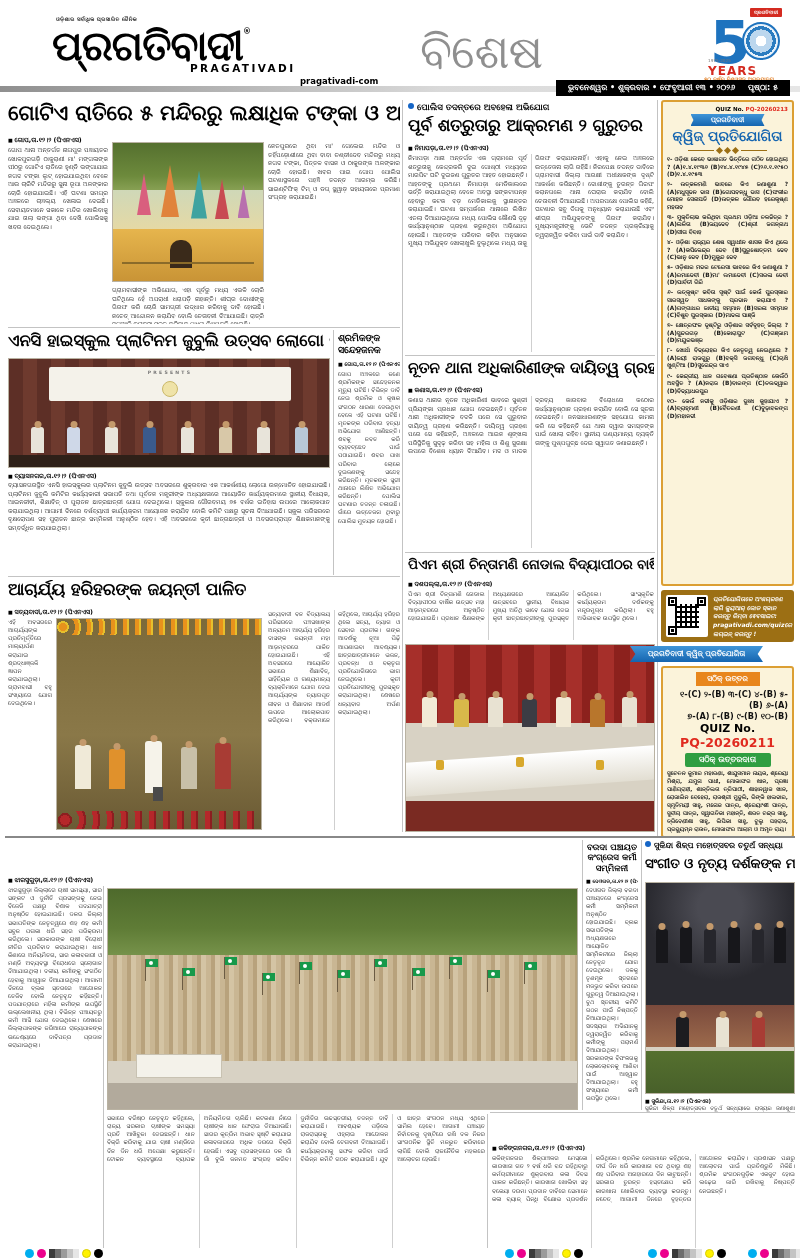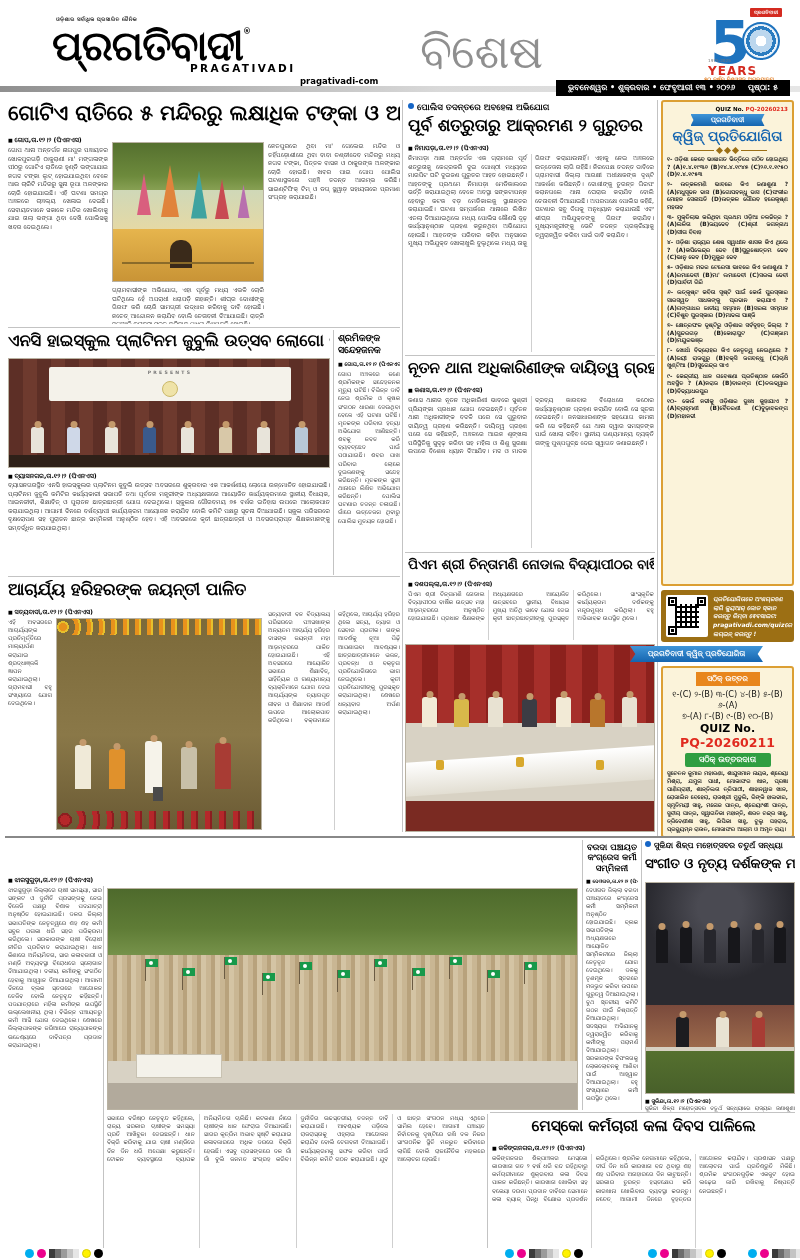--- a/index.html
+++ b/index.html
@@ -56,21 +56,21 @@
   .qq{font-size:5.8px;line-height:1.3;font-weight:600;color:#1a1a1a;text-align:justify;margin-bottom:2.6px}
   .brownbox{background:#9c6f14;border-radius:3px;color:#fff;display:flex;gap:5px;padding:5px}
   .brown-txt{font-size:6px;line-height:1.45;font-style:italic;font-weight:600}
   .qr{width:42px;height:42px;background:#fff;border-radius:2px;position:relative;flex:none;
       background-image:repeating-linear-gradient(90deg,#000 0 2px,transparent 2px 5px),repeating-linear-gradient(0deg,#000 0 2px,transparent 2px 5px);
       background-size:24px 24px;background-position:9px 9px;background-repeat:no-repeat;background-color:#fff}
   .qr i{position:absolute;width:9px;height:9px;border:2px solid #000;background:#fff}
   .qr i::before{content:"";position:absolute;inset:1px;background:#000}
   .qr .c1{left:2px;top:2px}.qr .c2q{right:2px;top:2px}.qr .c3q{left:2px;bottom:2px}
   .pill{color:#fff;font-weight:800;text-align:center;border-radius:0}
-  .ansline{font-size:8.2px;font-weight:400;text-align:center;color:#111}
+  .ansline{font-size:8.2px;font-weight:700;text-align:right;color:#111}
   .qno2{font-size:11px;font-weight:900;text-align:center;color:#000}
   .qno2r{font-size:12.5px;font-weight:900;text-align:center;color:#e02b20}
   .winners{font-size:5.7px;line-height:1.4;font-weight:600;color:#222;text-align:justify;overflow:hidden}
   
   .reg{position:absolute;display:flex;align-items:center;gap:3px;height:10px}
   .reg b{width:9px;height:9px;border-radius:50%}
   .reg .bar{width:30px;height:9px;background:linear-gradient(90deg,#3a3a3a 0 20%,#6e6e6e 20% 40%,#9a9a9a 40% 60%,#c4c4c4 60% 80%,#e6e6e6 80%)}
   .mini-hl{font-size:8.6px;font-weight:800;text-align:center;line-height:1.2;overflow:hidden}
   .presents{font-size:4.6px;letter-spacing:2.2px;color:#777;text-align:center;font-weight:700}
 </style>
@@ -290,21 +290,20 @@
     <span class="fg" style="left:70px;top:64%;width:13px;height:30px;background:#e8e2d2"></span>
     <span class="fg" style="left:106px;top:64%;width:13px;height:30px;background:#a83c34"></span>
     <div style="left:0;bottom:0;width:100%;height:20%;background:linear-gradient(#55702f,#48602a)"></div>
   </div>
 
   <div class="abs bl" style="left:645px;top:1098px;width:150px;font-size:5.6px">ସୁକିନ୍ଦା,ତା.୧୨।୨ (ପିଏନଏସ)</div>
   <div class="abs bt" style="left:645px;top:1105px;width:150px;height:8px;font-size:5.6px">ସୁକିନ୍ଦା ଶିଳ୍ପ ମହୋତ୍ସବର ଚତୁର୍ଥ ସନ୍ଧ୍ୟାରେ ରାଜ୍ୟର ଜଣାଶୁଣା କଣ୍ଠଶିଳ୍ପୀ ଓ ନୃତ୍ୟଶିଳ୍ପୀମାନେ ମନମୁଗ୍ଧକର କାର୍ଯ୍ୟକ୍ରମ ପରିବେଷଣ କରି ଦର୍ଶକଙ୍କ ମନ ମୋହିଥିଲେ। ହଜାର ହଜାର ଦର୍ଶକ ଶେଷ ପର୍ଯ୍ୟନ୍ତ ବସି କାର୍ଯ୍ୟକ୍ରମ ଉପଭୋଗ କରିଥିଲେ।</div>
 
   <div class="abs hrule" style="left:490px;top:1112px;width:305px"></div>
   <div class="abs vr" style="left:487px;top:1114px;height:134px"></div>
-  <div class="abs hl" style="left:492px;top:1118px;width:303px;height:22px;font-size:15.5px;text-align:center;white-space:nowrap">ମେସ୍କୋ କର୍ମଚାରୀ କଳା ଦିବସ ପାଳିଲେ</div>
   <div class="abs bl" style="left:492px;top:1144px;width:140px">କଳିଙ୍ଗନଗର,ତା.୧୨।୨ (ପିଏନଏସ)</div>
   <div class="abs bt c3" style="left:492px;top:1154px;width:303px;height:94px;font-size:5.9px">କଳିଙ୍ଗନଗର ଶିଳ୍ପାଞ୍ଚଳର ମେସ୍କୋ କାରଖାନା ଗତ ୨ ବର୍ଷ ଧରି ବନ୍ଦ ରହିଥିବାରୁ କର୍ମଚାରୀମାନେ ଶୁକ୍ରବାର କଳା ଦିବସ ପାଳନ କରିଛନ୍ତି। କାରଖାନା ଖୋଲିବା ସହ ବକେୟା ଦରମା ପ୍ରଦାନ ଦାବିରେ ସେମାନେ କଳା ବ୍ୟାଜ୍ ପିନ୍ଧି ବିକ୍ଷୋଭ ପ୍ରଦର୍ଶନ କରିଥିଲେ। ଶ୍ରମିକ ନେତାମାନେ କହିଥିଲେ, ଦୀର୍ଘ ଦିନ ଧରି କାରଖାନା ବନ୍ଦ ଥିବାରୁ ଶହ ଶହ ପରିବାର ଅନାହାରରେ ଦିନ କାଟୁଛନ୍ତି। ସରକାର ତୁରନ୍ତ ହସ୍ତକ୍ଷେପ କରି କାରଖାନା ଖୋଲିବାର ବ୍ୟବସ୍ଥା କରନ୍ତୁ। ନଚେତ୍ ଆଗାମୀ ଦିନରେ ବୃହତ୍ତର ଆନ୍ଦୋଳନ କରାଯିବ। ପ୍ରଶାସନ ପକ୍ଷରୁ ଆଲୋଚନା ପାଇଁ ପ୍ରତିଶ୍ରୁତି ମିଳିଛି। ଶ୍ରମିକ ସଂଗଠନଗୁଡ଼ିକ ଏକଜୁଟ ହୋଇ ଲଢ଼େଇ ଜାରି ରଖିବାକୁ ନିଷ୍ପତ୍ତି ନେଇଛନ୍ତି।</div>
 
   <div class="reg" style="left:25px;top:1248px">
       <b style="background:#00aeef"></b>
       <b style="background:#ec008c"></b>
       <span class="bar"></span>
       <b style="background:#fff200;border:1px solid #d8cc00"></b>
       <b style="background:#000"></b>
     </div>

